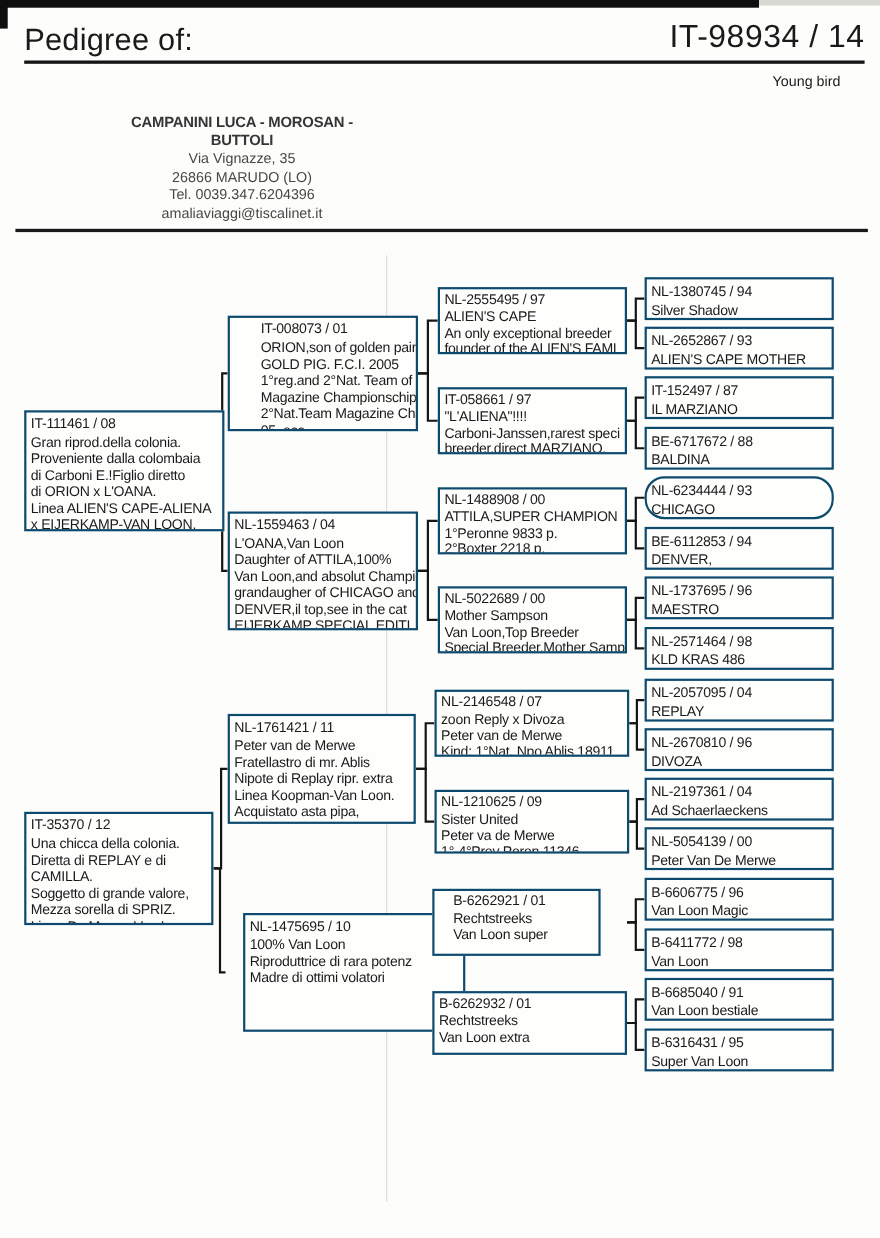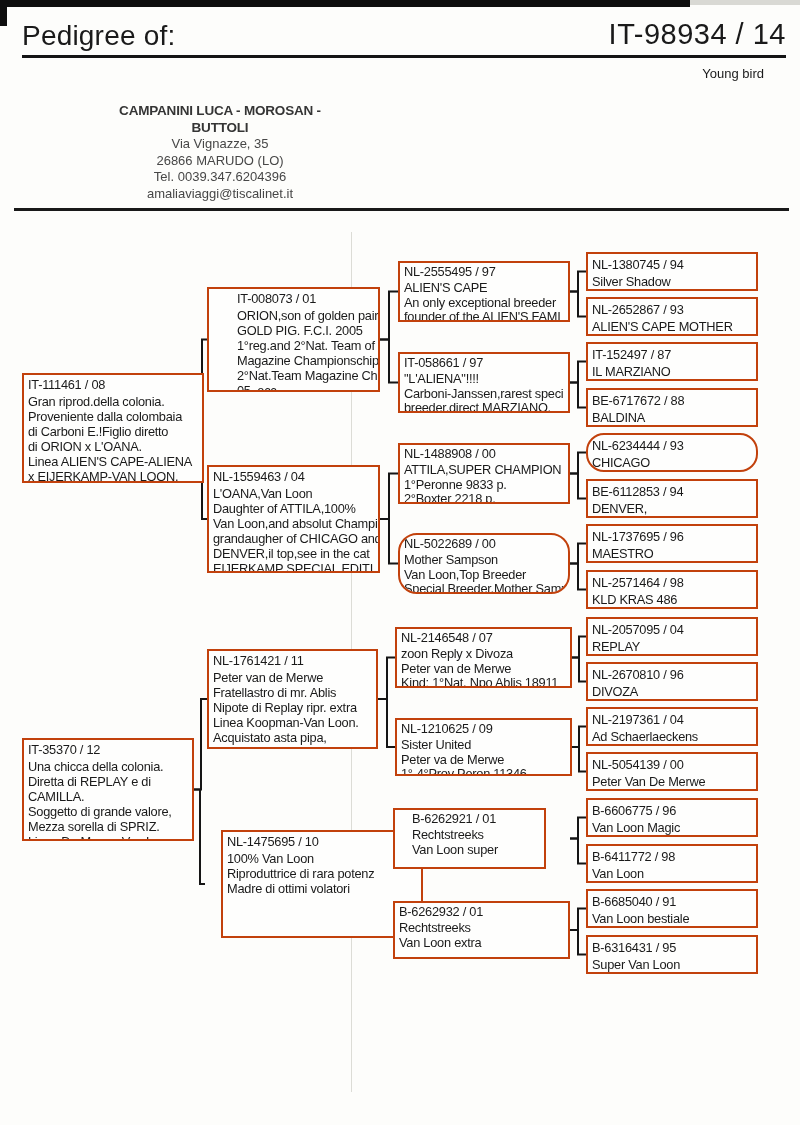--- a/index.html
+++ b/index.html
@@ -18,21 +18,21 @@
   
   .title-left{left:22px;top:20px;font-size:28px;letter-spacing:0.2px;}
   .title-right{right:14px;top:18px;font-size:29px;letter-spacing:0.5px;}
   .rule1{left:22px;top:55px;width:764px;height:3px;background:#141414;}
   .rule2{left:14px;top:208px;width:775px;height:3px;background:#191919;}
   .subtitle-right{right:36px;top:66px;font-size:13px;}
   .address{left:100px;top:103px;width:240px;text-align:center;font-size:13px;line-height:16.5px;color:#474747;}
   .address .addr-name{font-weight:bold;color:#353535;letter-spacing:-0.2px;font-size:13.5px;}
   
   .pbox{
-    position:absolute;background:#fefefd;border:2px solid #c2410c;
+    position:absolute;background:#fefefd;border:2px solid #0c4a6e;
     box-sizing:border-box;padding:2px 3px 0 4px;overflow:hidden;
     font-size:12.8px;letter-spacing:-0.25px;white-space:nowrap;
   }
   .pbox .line{display:block;}
   .pbox.col1 .line,.pbox.col2 .line{line-height:15px;}
   .pbox.col3 .line{line-height:14.3px;}
   .pbox.col4 .line{line-height:17px;}
   .pbox.col1 .ring,.pbox.col2 .ring,.pbox.col3 .ring{margin-bottom:2px;}
   svg.connectors{position:absolute;left:0;top:0;}
 </style>
@@ -152,21 +152,21 @@
       <span class="line">"L'ALIENA"!!!!</span>
       <span class="line">Carboni-Janssen,rarest speci</span>
       <span class="line">breeder,direct MARZIANO,</span>
     </div>
     <div class="pbox col3" style="left: 398px; top: 443px; width: 172px; height: 61px;">
       <span class="line ring">NL-1488908 / 00</span>
       <span class="line">ATTILA,SUPER CHAMPION</span>
       <span class="line">1°Peronne 9833 p.</span>
       <span class="line">2°Boxter 2218 p.</span>
     </div>
-    <div class="pbox col3" style="left: 398px; top: 533px; width: 172px; height: 61px; border-radius: 19px;">
+    <div class="pbox col3" style="left: 398px; top: 533px; width: 172px; height: 61px;">
       <span class="line ring">NL-5022689 / 00</span>
       <span class="line">Mother Sampson</span>
       <span class="line">Van Loon,Top Breeder</span>
       <span class="line">Special Breeder,Mother Samp.</span>
     </div>
     <div class="pbox col3" style="left: 395px; top: 627px; width: 177px; height: 61px;">
       <span class="line ring">NL-2146548 / 07</span>
       <span class="line">zoon Reply x Divoza</span>
       <span class="line">Peter van de Merwe</span>
       <span class="line">Kind: 1°Nat. Npo Ablis 18911</span>

